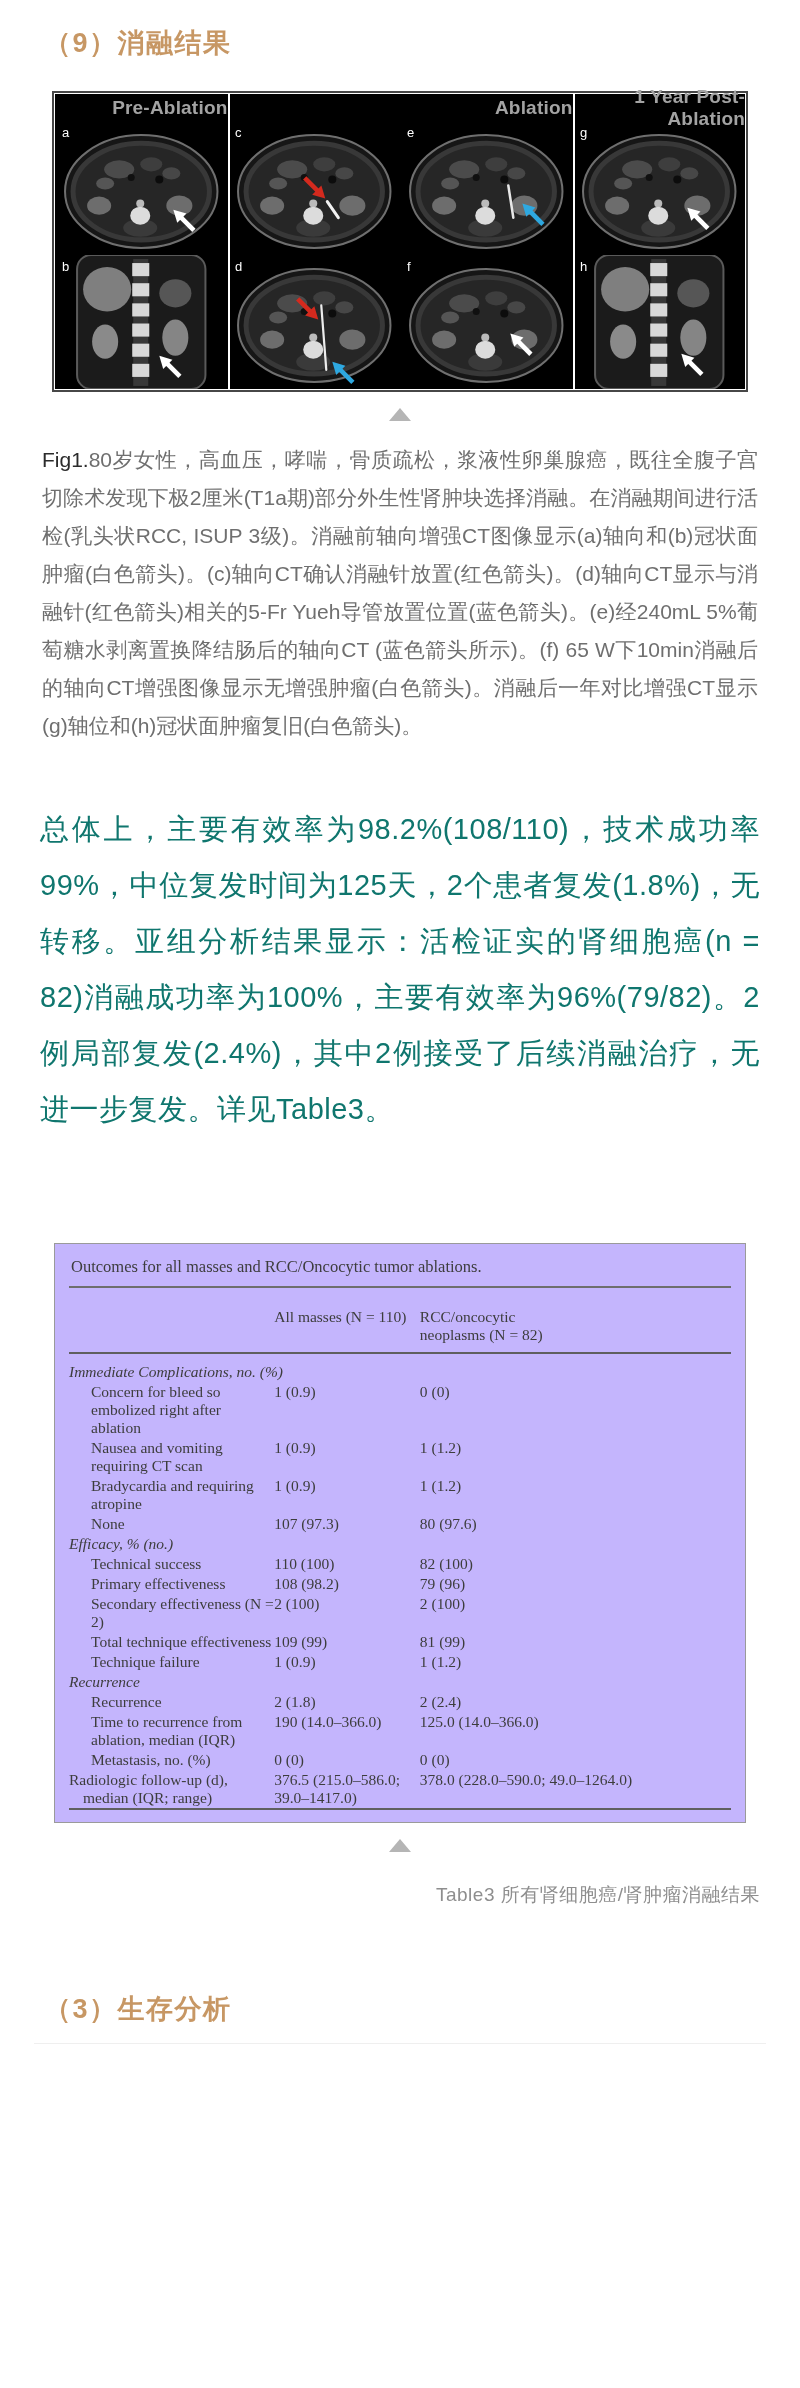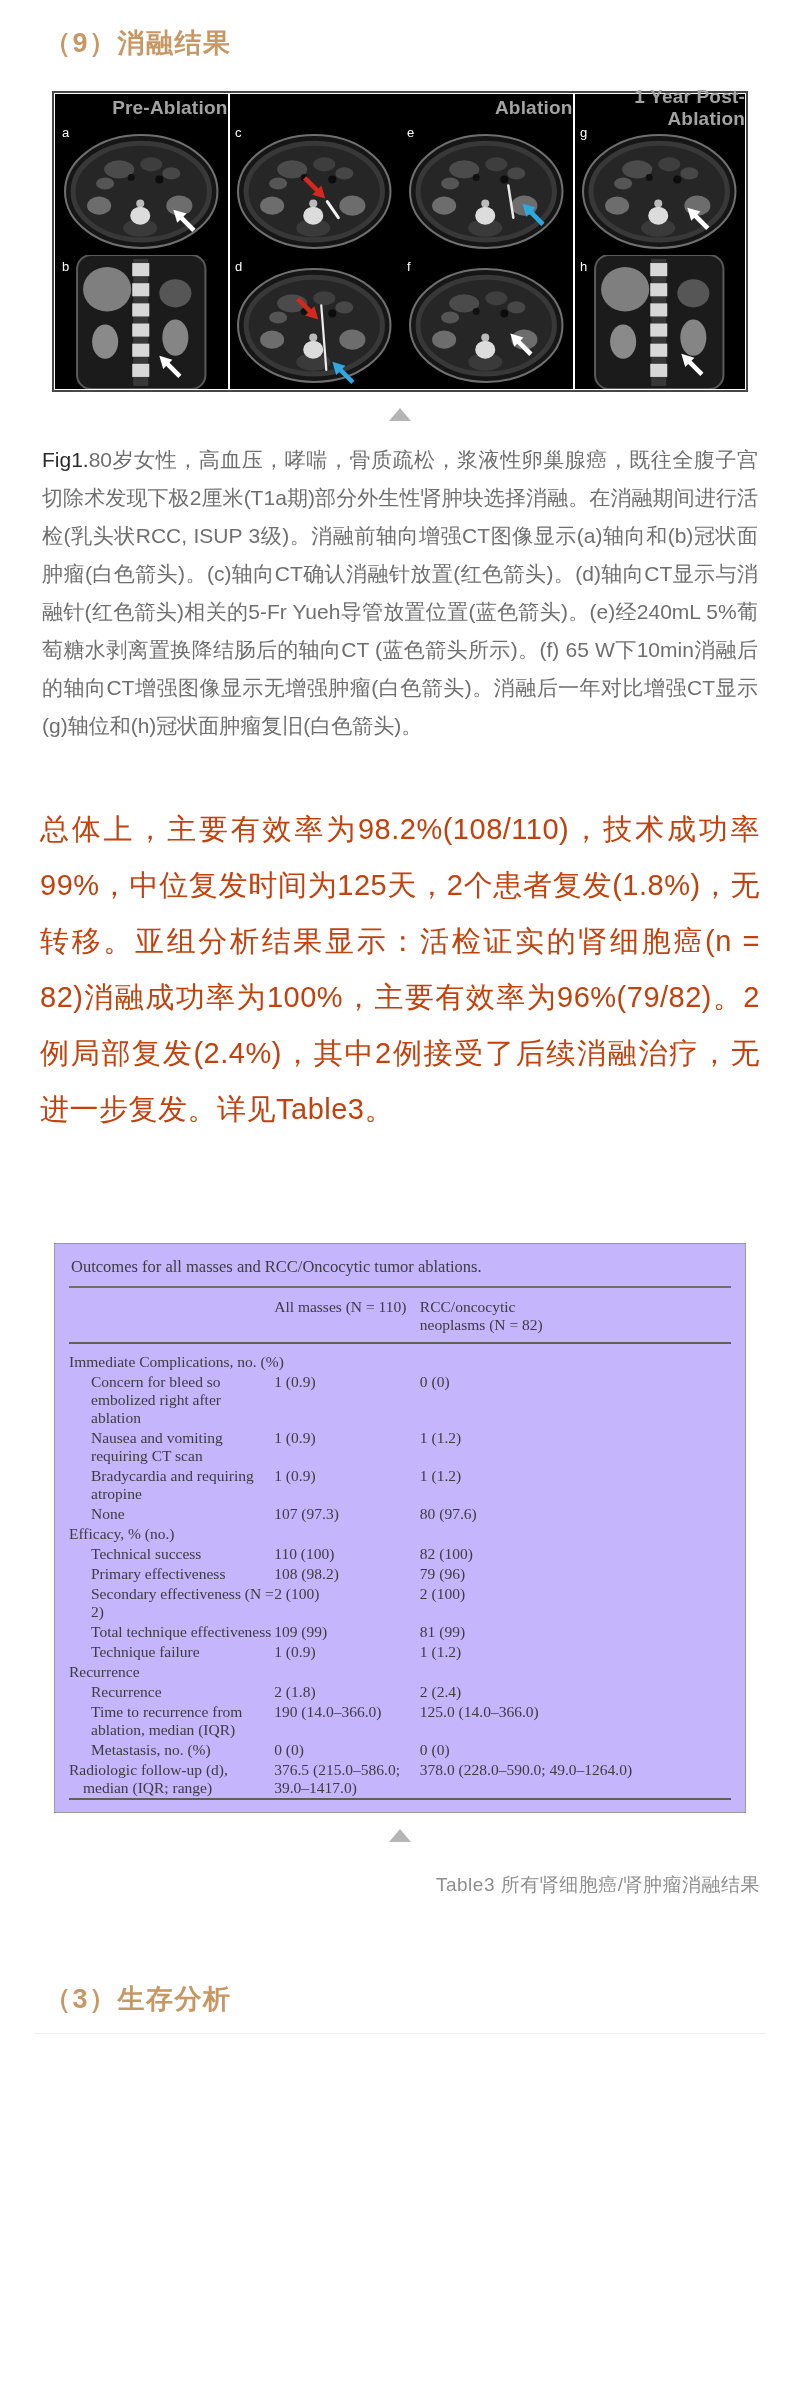--- a/index.html
+++ b/index.html
@@ -39,44 +39,44 @@
 
   
   .caption{
     margin:20px 2px 0;font-size:21px;line-height:38px;color:#6f6f6f;
     text-align:justify;
   }
   .cap-prefix{color:#2b2b2b;font-weight:normal;}
 
   
   .body-para{
-    margin:56px 0 0;font-size:29px;line-height:56px;color:#c2410c;
+    margin:56px 0 0;font-size:29px;line-height:56px;color:#0f766e;
     text-align:justify;letter-spacing:.5px;
   }
 
   
   .table-box{
     margin:106px 14px 0;border:1px solid #9a9a9a;background:#c4b5fd;
     padding:8px 14px 12px;
     font-family:"Liberation Serif","DejaVu Serif",serif;color:#3d3d3d;
   }
   .tbl-title{font-size:16.5px;padding:5px 2px 9px;border-bottom:2px solid #6e6e6e;}
   table.outcomes{width:100%;border-collapse:collapse;table-layout:fixed;
     font-size:15.5px;line-height:18px;}
   table.outcomes col.c1{width:31%;}
   table.outcomes col.c2{width:22%;}
   table.outcomes col.c3{width:47%;}
-  table.outcomes thead td{padding:10px 0 8px;border-bottom:2px solid #5f5f5f;vertical-align:top;}
+  table.outcomes thead td{padding:20px 0 8px;border-bottom:2px solid #5f5f5f;vertical-align:top;}
   table.outcomes thead .hdr-span{display:inline-block;max-width:158px;}
   table.outcomes tbody td{vertical-align:top;padding:1px 0;}
   table.outcomes tbody tr.first td{padding-top:9px;}
   table.outcomes tbody tr.last td{border-bottom:2.5px solid #5f5f5f;}
   td.lbl.indent{padding-left:22px;}
   td.lbl.hang{padding-left:14px;text-indent:-14px;}
-  td.lbl.section{white-space:nowrap;}
+  td.lbl.section{white-space:nowrap;font-style:italic;}
 
   .tbl-caption{margin-top:30px;text-align:right;color:#8e8e8e;font-size:19px;letter-spacing:.5px;}
 
   .survival-para{margin-top:22px;}
 </style>
 </head>
 <body>
 
 <main class="page">
 

